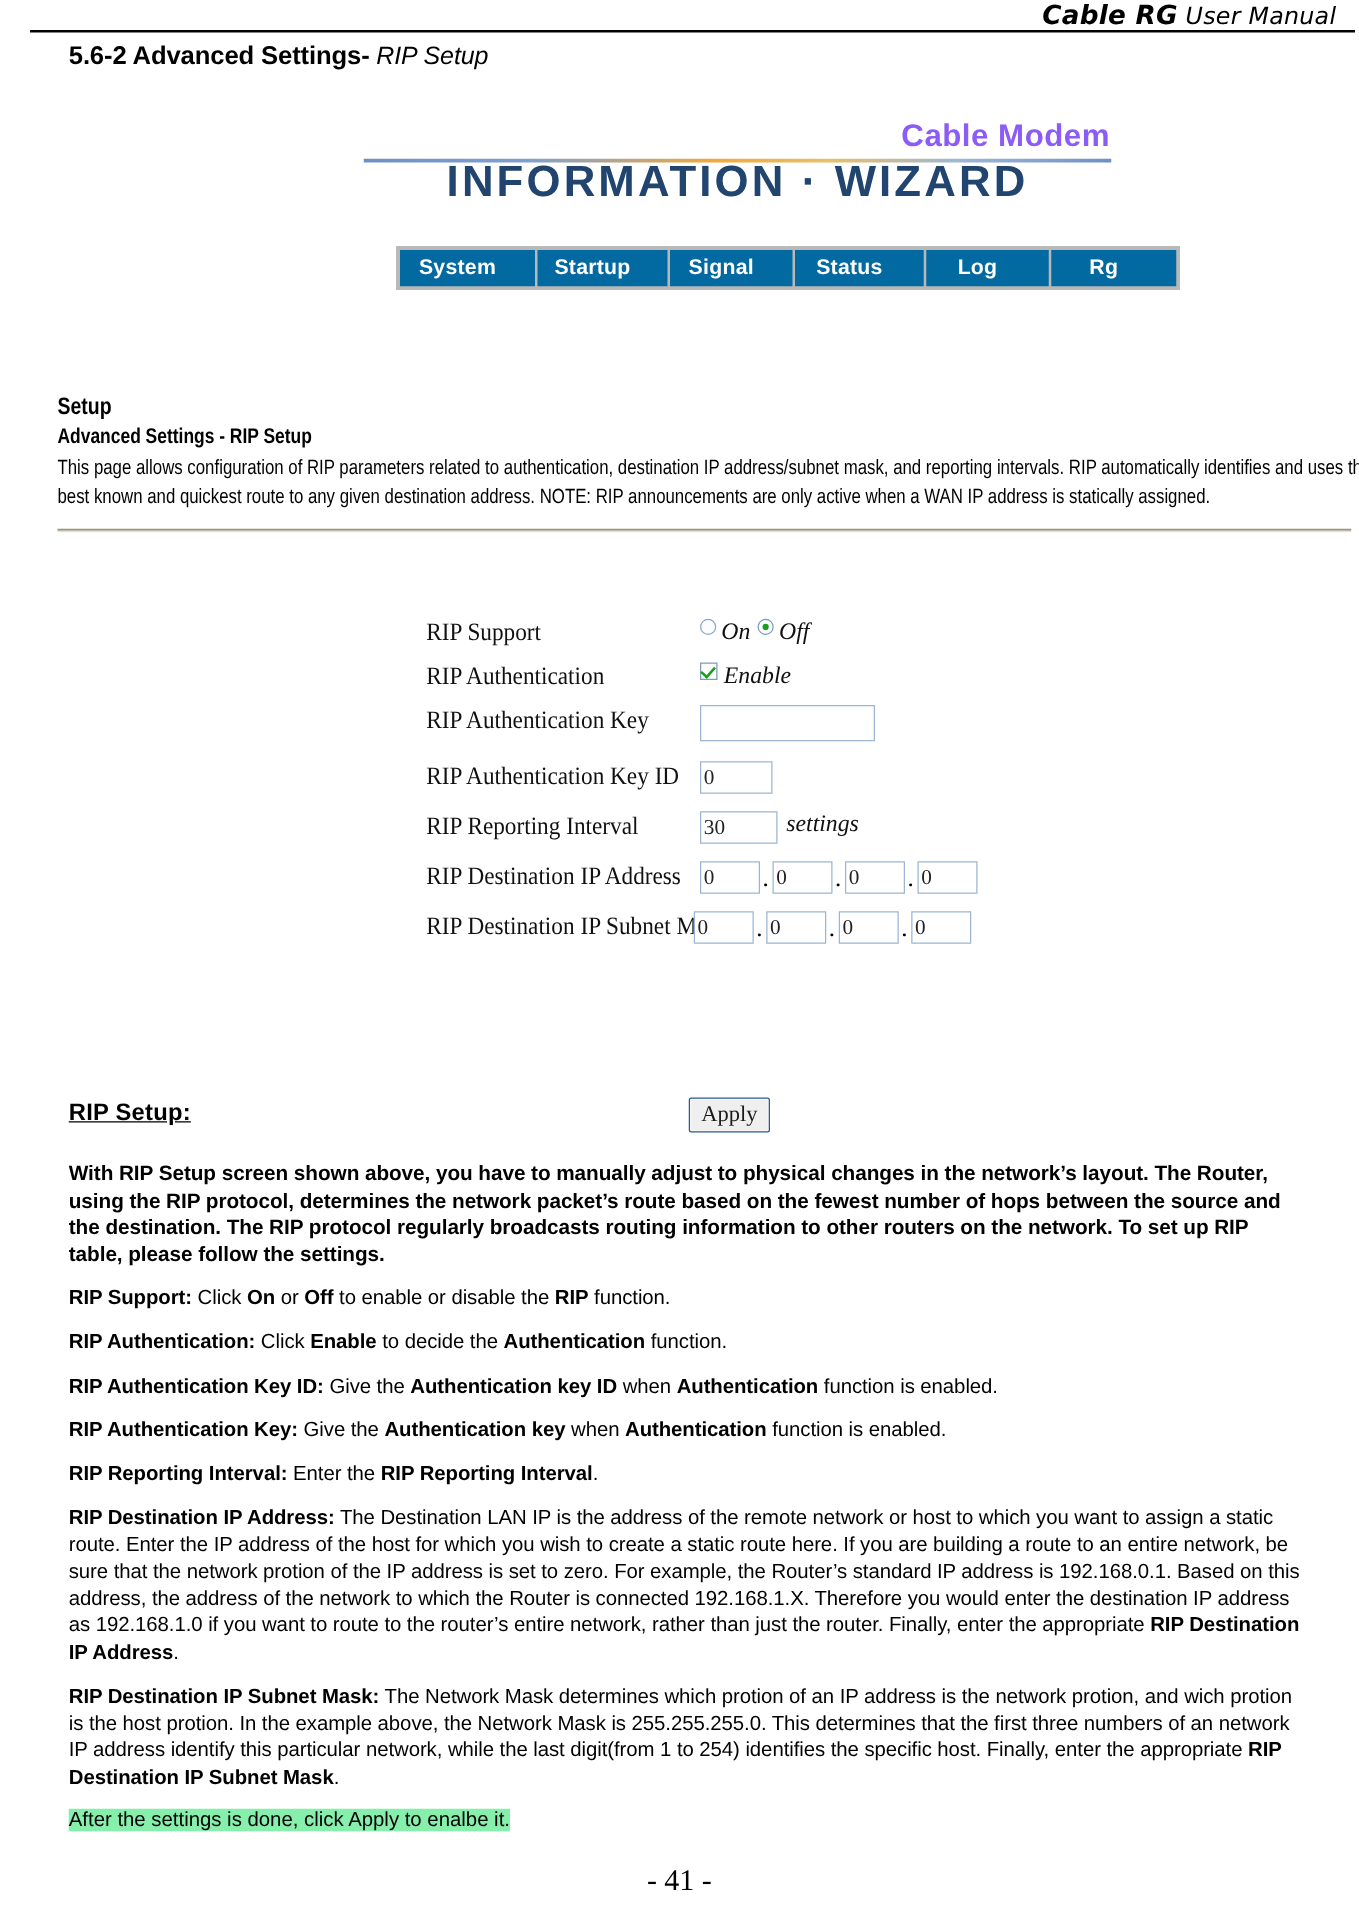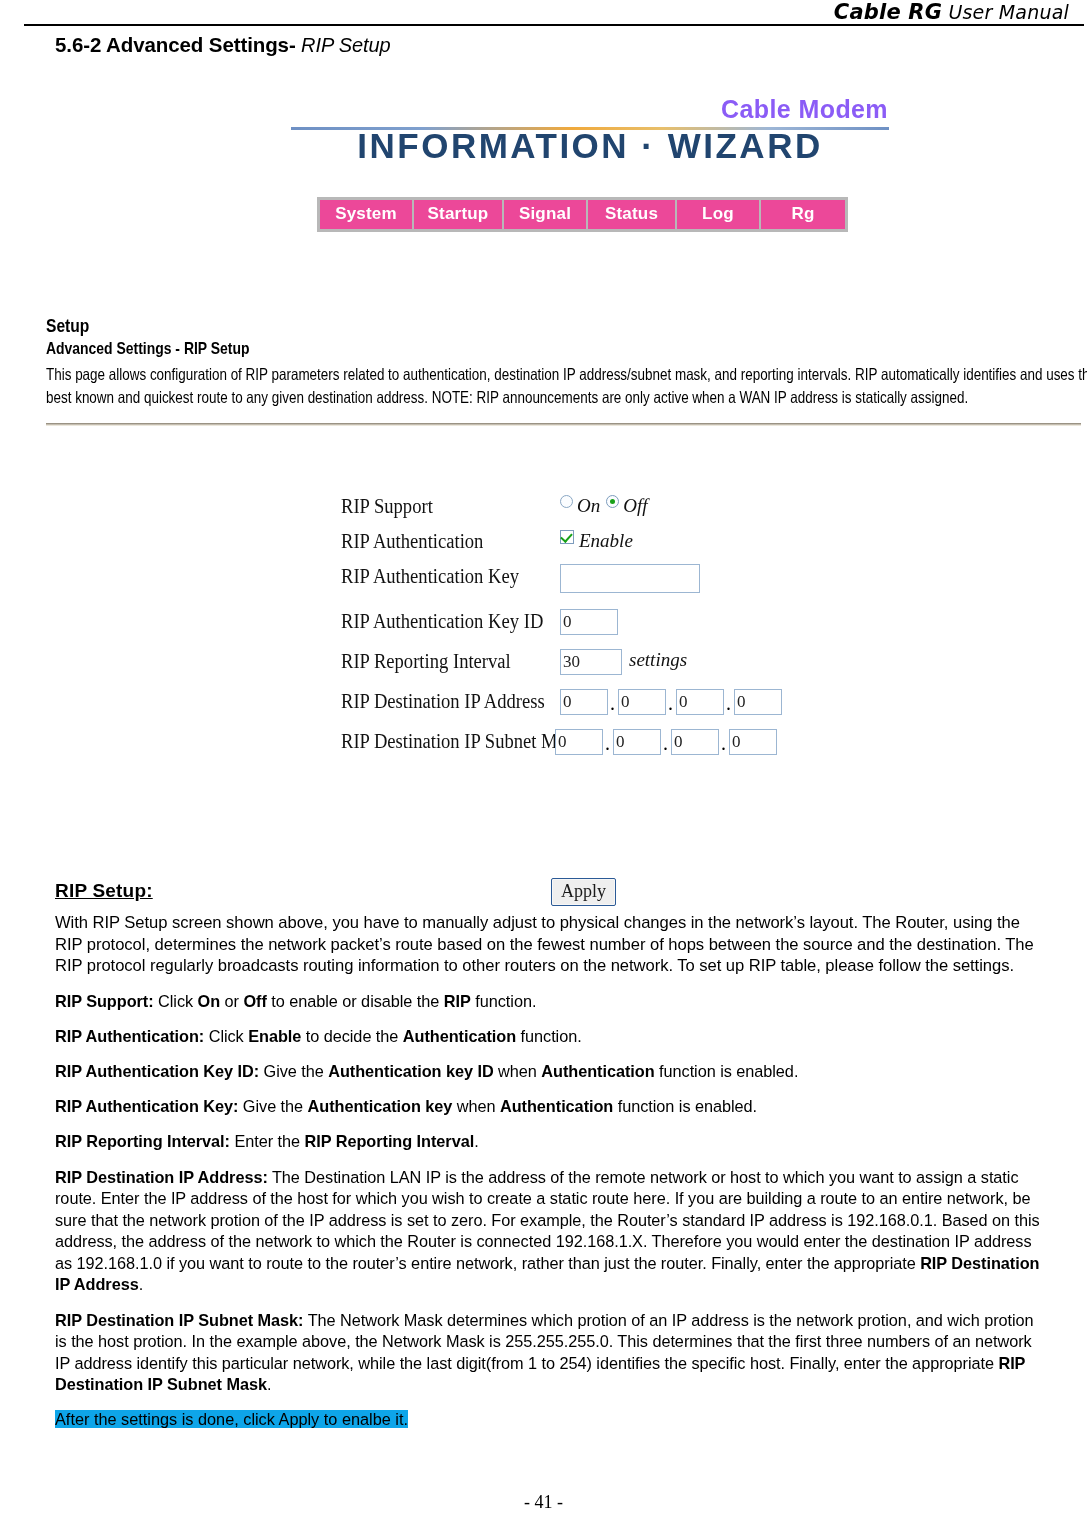--- a/index.html
+++ b/index.html
@@ -66,24 +66,24 @@
 
   
   #navbar{
     position:absolute;left:317px;top:107px;
     display:flex;
     border:2px solid #b8b8b8;
     background:#b8b8b8;
     padding:1px;
   }
   .nav-tab{
-    background:#ec4899;
+    background:#0369a1;
     color:#ffffff;
     font-size:17px;font-weight:700;
-    padding:4px 0 5px 0;
+    padding:4px 16px 5px 0;
     text-align:center;
     margin-right:2px;
     white-space:nowrap;
     letter-spacing:.2px;
   }
   .nav-tab:last-child{margin-right:0;}
   .nav-tab.w1{width:92px;}
   .nav-tab.w2{width:88px;}
   .nav-tab.w3{width:82px;}
   .nav-tab.w4{width:87px;}
@@ -184,43 +184,43 @@
 
   
   #manual-body{
     position:absolute;left:55px;top:880px;width:990px;
   }
   #rip-setup-h{
     font-size:19px;font-weight:700;text-decoration:underline;
     letter-spacing:.2px;
   }
   #intro-para{
-    margin-top:10px;
-    font-size:16.6px;font-weight:400;line-height:1.30;
+    margin-top:26px;
+    font-size:16.6px;font-weight:700;line-height:1.30;
     letter-spacing:-.05px;
   }
   .def{
     margin-top:14px;
     font-size:16.3px;line-height:1.30;
     letter-spacing:-.05px;
   }
   .def b{font-weight:700;}
   .def.long{line-height:1.32;}
   #final-note{
     margin-top:13px;
     font-size:16.3px;line-height:1.3;
   }
-  #final-note span{background:#0ea5e9;}
+  #final-note span{background:#86efac;}
 
   
   #page-footer{
     position:absolute;left:0;top:1492px;width:1087px;
     text-align:center;
     font-family:"Liberation Serif", serif;
-    font-size:18px;
+    font-size:24px;
   }
 </style>
 </head>
 <body>
 
 <div id="doc-header">
   <div id="header-title"><span class="strong">Cable RG</span><span> User Manual</span></div>
   <div id="header-rule"></div>
 </div>
 

